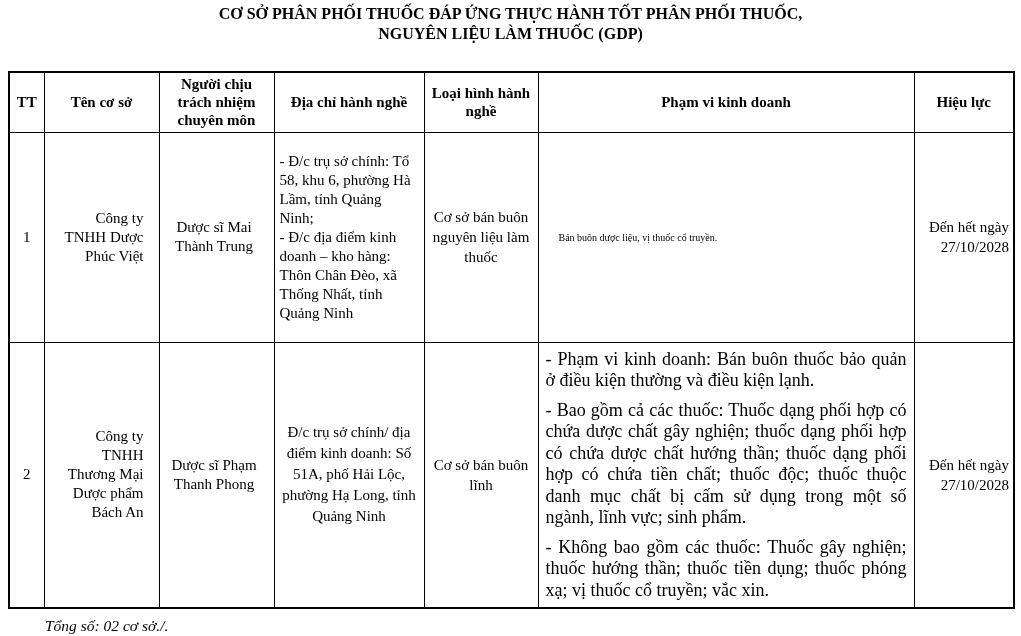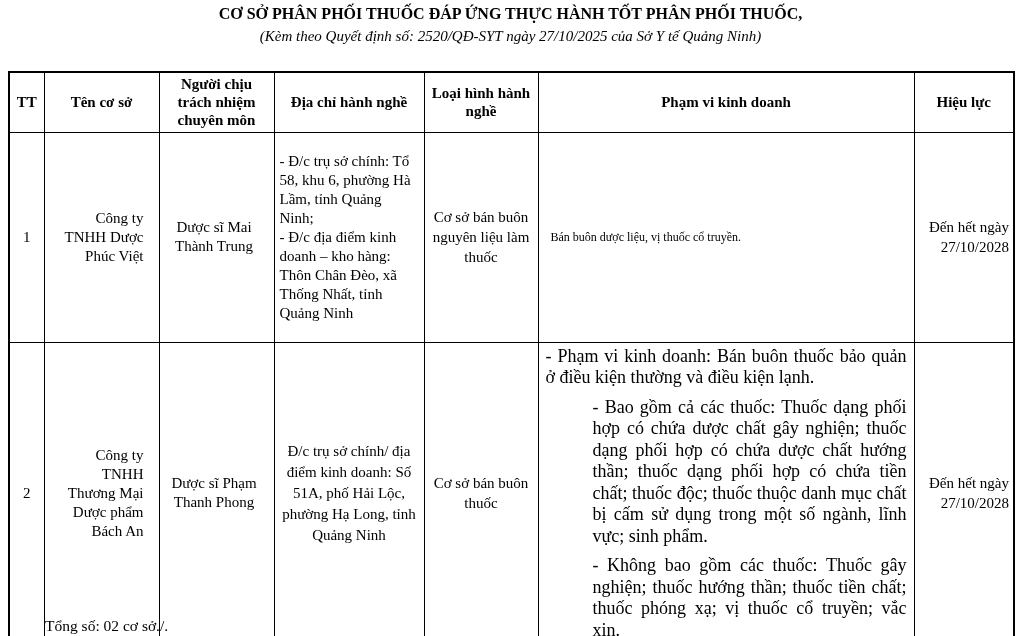--- a/index.html
+++ b/index.html
@@ -52,41 +52,42 @@
   tr.row-2 { height: 266px; }
 
   td { line-height: 19px; }
   td.cell-tt { text-align: center; }
   td.cell-name { text-align: right; padding: 2px 15px 2px 7px; }
   td.cell-person { text-align: center; padding: 2px 10px 2px 5px; }
   td.cell-address-left { text-align: left; padding: 2px 6px 2px 5px; margin-top: 31px; }
   td.cell-address-left p { margin: 0; }
   td.cell-address-center { text-align: center; padding: 2px 6px; line-height: 21px; }
   td.cell-type { text-align: center; padding: 2px 4px; line-height: 20px; }
-  td.cell-scope-left { text-align: left; padding: 2px 12px; font-size: 12px; line-height: 21px; }
+  td.cell-scope-left { text-align: left; padding: 2px 20px; font-size: 10px; line-height: 21px; }
   td.cell-scope-justify { text-align: justify; padding: 3px 7px; font-size: 18px; line-height: 21.5px; }
   td.cell-scope-justify p { margin: 0; }
-  td.cell-scope-justify p + p { margin-top: 8px; margin-left: 47px; }
+  td.cell-scope-justify p + p { margin-top: 8px; }
   td.cell-validity { text-align: right; padding: 2px 4px; line-height: 20px; }
 
   .doc-footer {
     position: absolute;
     left: 45px; top: 617px;
+    font-style: italic;
     font-size: 15.5px;
   }
 </style>
 </head>
 <body>
 
 <div class="page">
 
   <div class="doc-title">
     <div>CƠ SỞ PHÂN PHỐI THUỐC ĐÁP ỨNG THỰC HÀNH TỐT PHÂN PHỐI THUỐC,</div>
+    <div>NGUYÊN LIỆU LÀM THUỐC (GDP)</div>
   </div>
-  <div class="doc-subtitle">(Kèm theo Quyết định số: 2520/QĐ-SYT ngày 27/10/2025 của Sở Y tế Quảng Ninh)</div>
 
   <table class="facilities">
     <colgroup>
       <col style="width:35px">
       <col style="width:115px">
       <col style="width:115px">
       <col style="width:150px">
       <col style="width:114px">
       <col style="width:376px">
       <col style="width:100px">
@@ -113,25 +114,25 @@
         <td class="cell-type">Cơ sở bán buôn nguyên liệu làm thuốc</td>
         <td class="cell-scope-left">Bán buôn dược liệu, vị thuốc cổ truyền.</td>
         <td class="cell-validity">Đến hết ngày 27/10/2028</td>
       </tr>
 
       <tr class="row-2">
         <td class="cell-tt">2</td>
         <td class="cell-name">Công ty TNHH Thương Mại Dược phẩm Bách An</td>
         <td class="cell-person">Dược sĩ Phạm Thanh Phong</td>
         <td class="cell-address-center">Đ/c trụ sở chính/ địa điểm kinh doanh: Số 51A, phố Hải Lộc, phường Hạ Long, tỉnh Quảng Ninh</td>
-        <td class="cell-type">Cơ sở bán buôn thuốc</td>
+        <td class="cell-type">Cơ sở bán buôn lĩnh</td>
         <td class="cell-scope-justify">
           <p>- Phạm vi kinh doanh: Bán buôn thuốc bảo quản ở điều kiện thường và điều kiện lạnh.</p>
           <p>- Bao gồm cả các thuốc: Thuốc dạng phối hợp có chứa dược chất gây nghiện; thuốc dạng phối hợp có chứa dược chất hướng thần; thuốc dạng phối hợp có chứa tiền chất; thuốc độc; thuốc thuộc danh mục chất bị cấm sử dụng trong một số ngành, lĩnh vực; sinh phẩm.</p>
-          <p>- Không bao gồm các thuốc: Thuốc gây nghiện; thuốc hướng thần; thuốc tiền chất; thuốc phóng xạ; vị thuốc cổ truyền; vắc xin.</p>
+          <p>- Không bao gồm các thuốc: Thuốc gây nghiện; thuốc hướng thần; thuốc tiền dụng; thuốc phóng xạ; vị thuốc cổ truyền; vắc xin.</p>
         </td>
         <td class="cell-validity">Đến hết ngày 27/10/2028</td>
       </tr>
     </tbody>
   </table>
 
   <div class="doc-footer">Tổng số: 02 cơ sở./.</div>
 
 </div>
 

